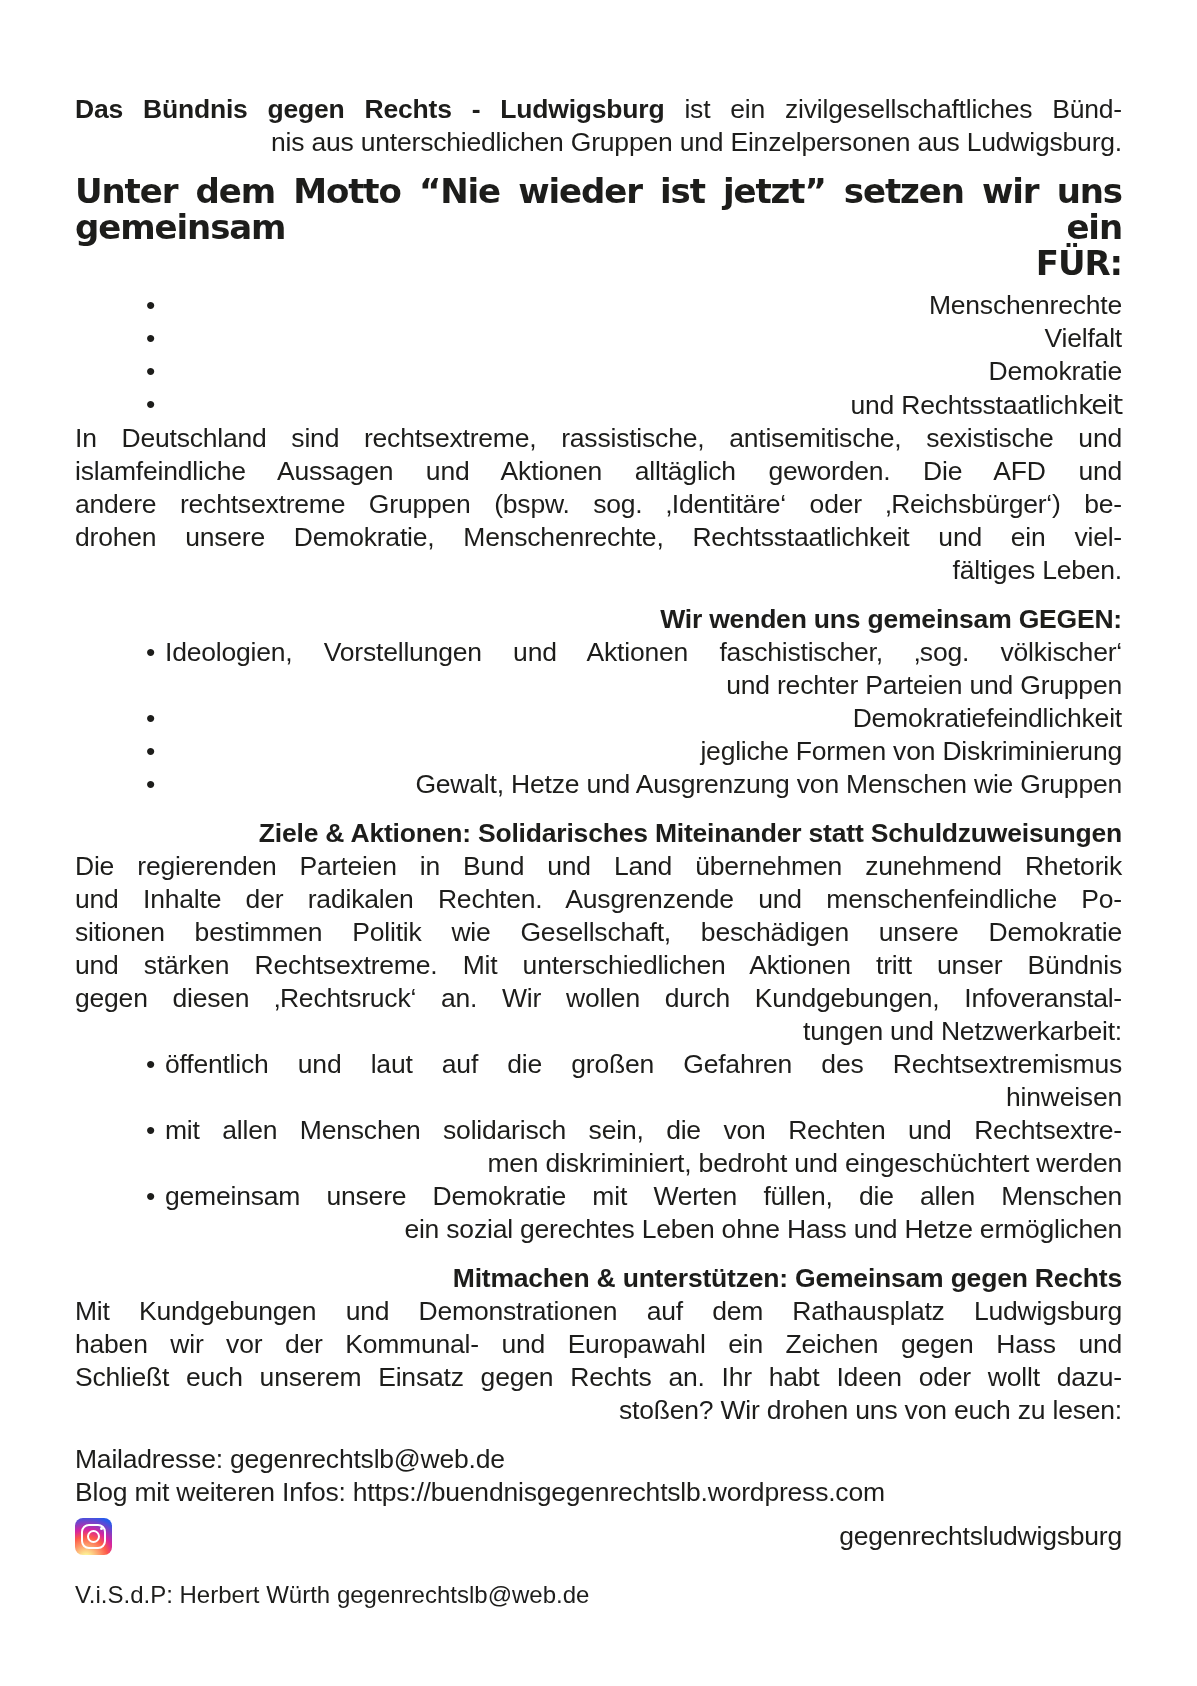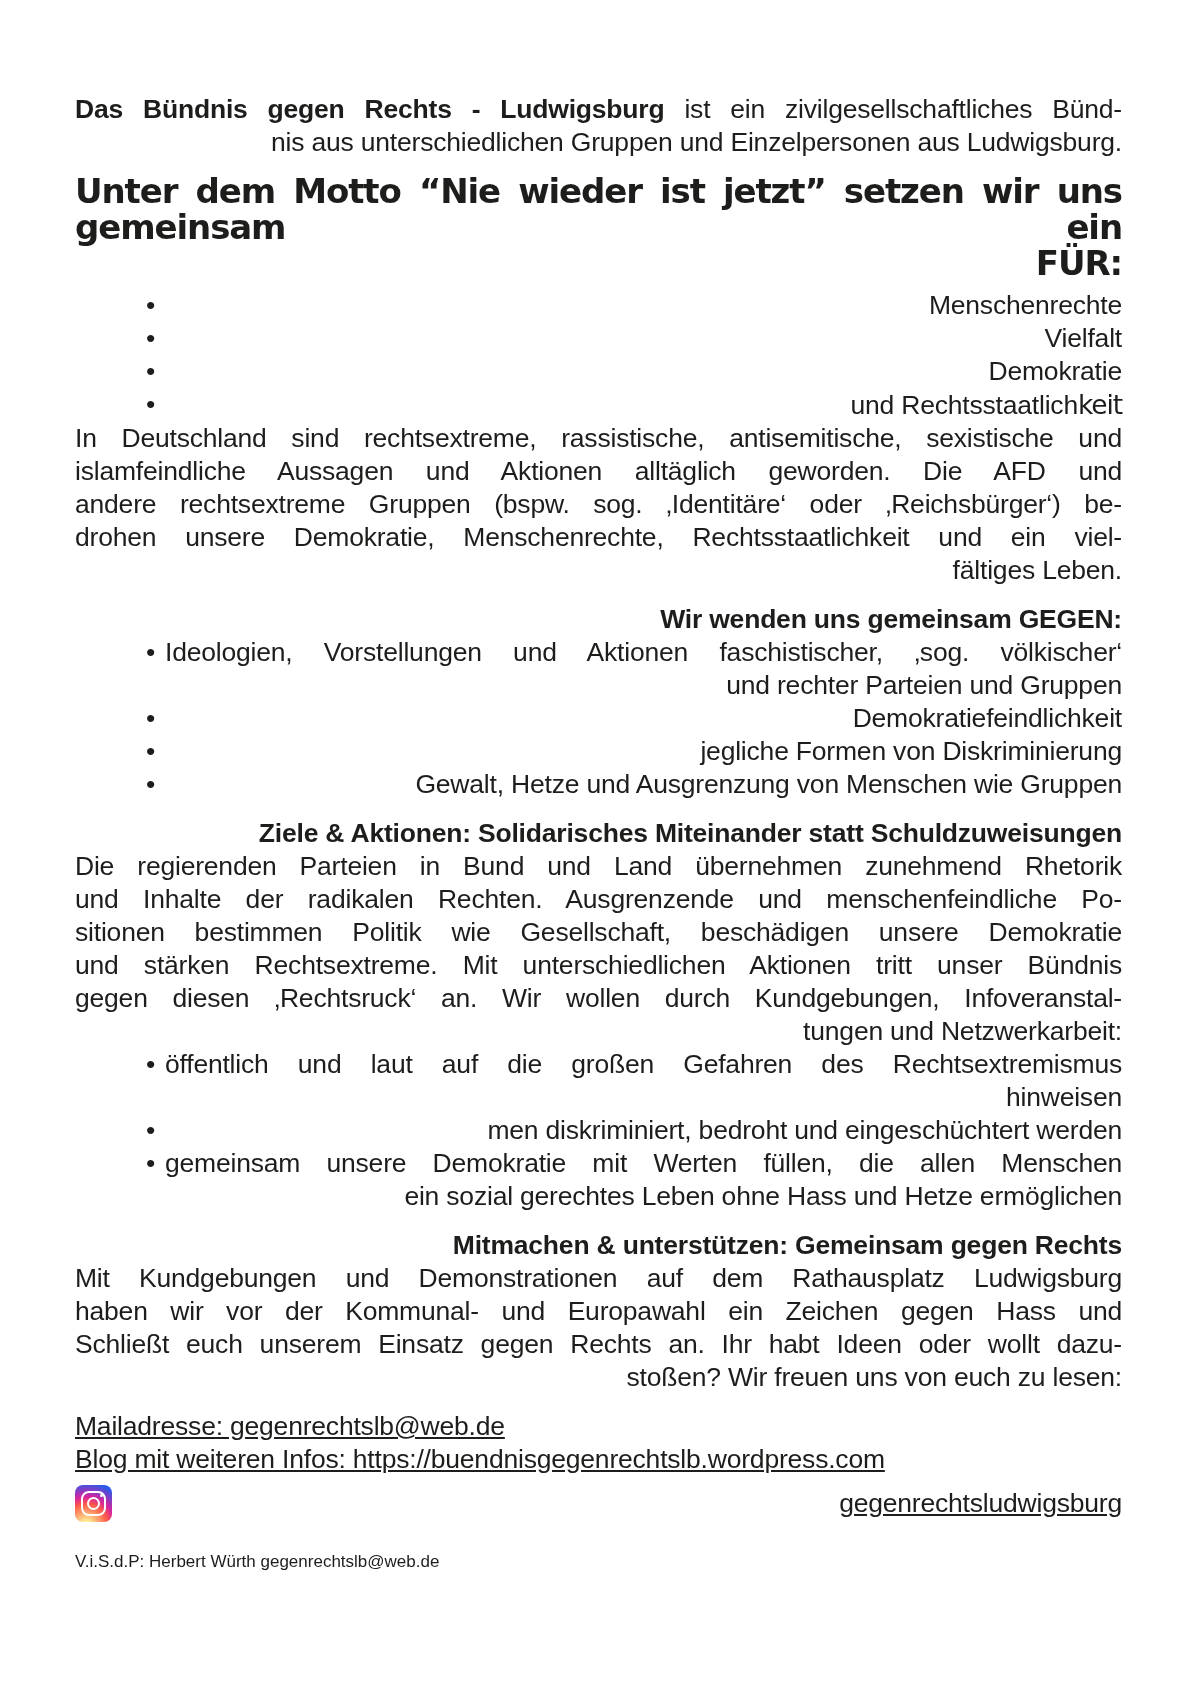--- a/index.html
+++ b/index.html
@@ -15,31 +15,31 @@
   .block.motto{margin-bottom:6px;}
   .line{text-align:right;white-space:normal;}
   .line.just{text-align:justify;text-align-last:justify;}
   .b{font-weight:bold;}
   .w{font-family:"DejaVu Sans",sans-serif;letter-spacing:-1.1px;}
   .motto .w{font-size:34px;}
   .bullet-item{display:flex;}
   .bullet-marker{flex:none;width:19px;margin-left:71px;text-align:left;}
   .bullet-body{flex:1;min-width:0;}
   .contact{margin-top:16px;}
-  .contact-row{display:flex;align-items:center;min-height:33px;text-decoration:underline;}
+  .contact-row{display:flex;align-items:center;min-height:33px;}
   .ig-row{margin-top:5px;height:44px;justify-content:space-between;}
   .ig-icon{
     position:relative;display:inline-block;flex:none;width:37px;height:37px;border-radius:8px;
     background:radial-gradient(circle at 30% 110%,#fdf497 0%,#fdf497 8%,#fd5949 45%,#d6249f 60%,#285aeb 90%);
     margin-right:13px;
   }
   .ig-frame{position:absolute;left:6px;top:6px;right:6px;bottom:6px;border:2.5px solid #ffffff;border-radius:8px;}
   .ig-lens{position:absolute;left:12px;top:12px;right:12px;bottom:12px;border:2.5px solid #ffffff;border-radius:50%;}
   .ig-dot{position:absolute;top:9px;right:9px;width:3.5px;height:3.5px;background:#ffffff;border-radius:50%;}
-  .footer{margin-top:24px;font-size:17px;line-height:26px;letter-spacing:0;}
+  .footer{margin-top:24px;font-size:24px;line-height:26px;letter-spacing:0;}
 </style>
 </head>
 <body>
 
 <div class="page">
   <div id="doc">
       <div class="block">
         <div class="line just"><span class="b">Das Bündnis gegen Rechts - Ludwigsburg</span><span> ist ein zivilgesellschaftliches Bünd-</span></div>
         <div class="line"><span>nis aus unterschiedlichen Gruppen und Einzelpersonen aus Ludwigsburg.</span></div>
       </div>
@@ -125,39 +125,40 @@
         <div class="bullet-item">
           <span class="bullet-marker">•</span>
           <div class="bullet-body">
             <div class="line just"><span>öffentlich und laut auf die großen Gefahren des Rechtsextremismus</span></div>
             <div class="line"><span>hinweisen</span></div>
           </div>
         </div>
         <div class="bullet-item">
           <span class="bullet-marker">•</span>
           <div class="bullet-body">
+            <div class="line just"><span>mit allen Menschen solidarisch sein, die von Rechten und Rechtsextre-</span></div>
             <div class="line"><span>men diskriminiert, bedroht und eingeschüchtert werden</span></div>
           </div>
         </div>
         <div class="bullet-item">
           <span class="bullet-marker">•</span>
           <div class="bullet-body">
             <div class="line just"><span>gemeinsam unsere Demokratie mit Werten füllen, die allen Menschen</span></div>
             <div class="line"><span>ein sozial gerechtes Leben ohne Hass und Hetze ermöglichen</span></div>
           </div>
         </div>
       </div>
       <div class="block m0">
         <div class="line"><span class="b">Mitmachen &amp; unterstützen: Gemeinsam gegen Rechts</span></div>
       </div>
       <div class="block">
         <div class="line just"><span>Mit Kundgebungen und Demonstrationen auf dem Rathausplatz Ludwigsburg</span></div>
         <div class="line just"><span>haben wir vor der Kommunal- und Europawahl ein Zeichen gegen Hass und</span></div>
         <div class="line just"><span>Schließt euch unserem Einsatz gegen Rechts an. Ihr habt Ideen oder wollt dazu-</span></div>
-        <div class="line"><span>stoßen? Wir freuen uns von euch zu lesen:</span></div>
+        <div class="line"><span>stoßen? Wir drohen uns von euch zu lesen:</span></div>
       </div>
     </div>
 
   <div class="contact">
     <div class="contact-row">
       <span>Mailadresse: gegenrechtslb@web.de</span>
     </div>
     <div class="contact-row">
       <span>Blog mit weiteren Infos: https://buendnisgegenrechtslb.wordpress.com</span>
     </div>

